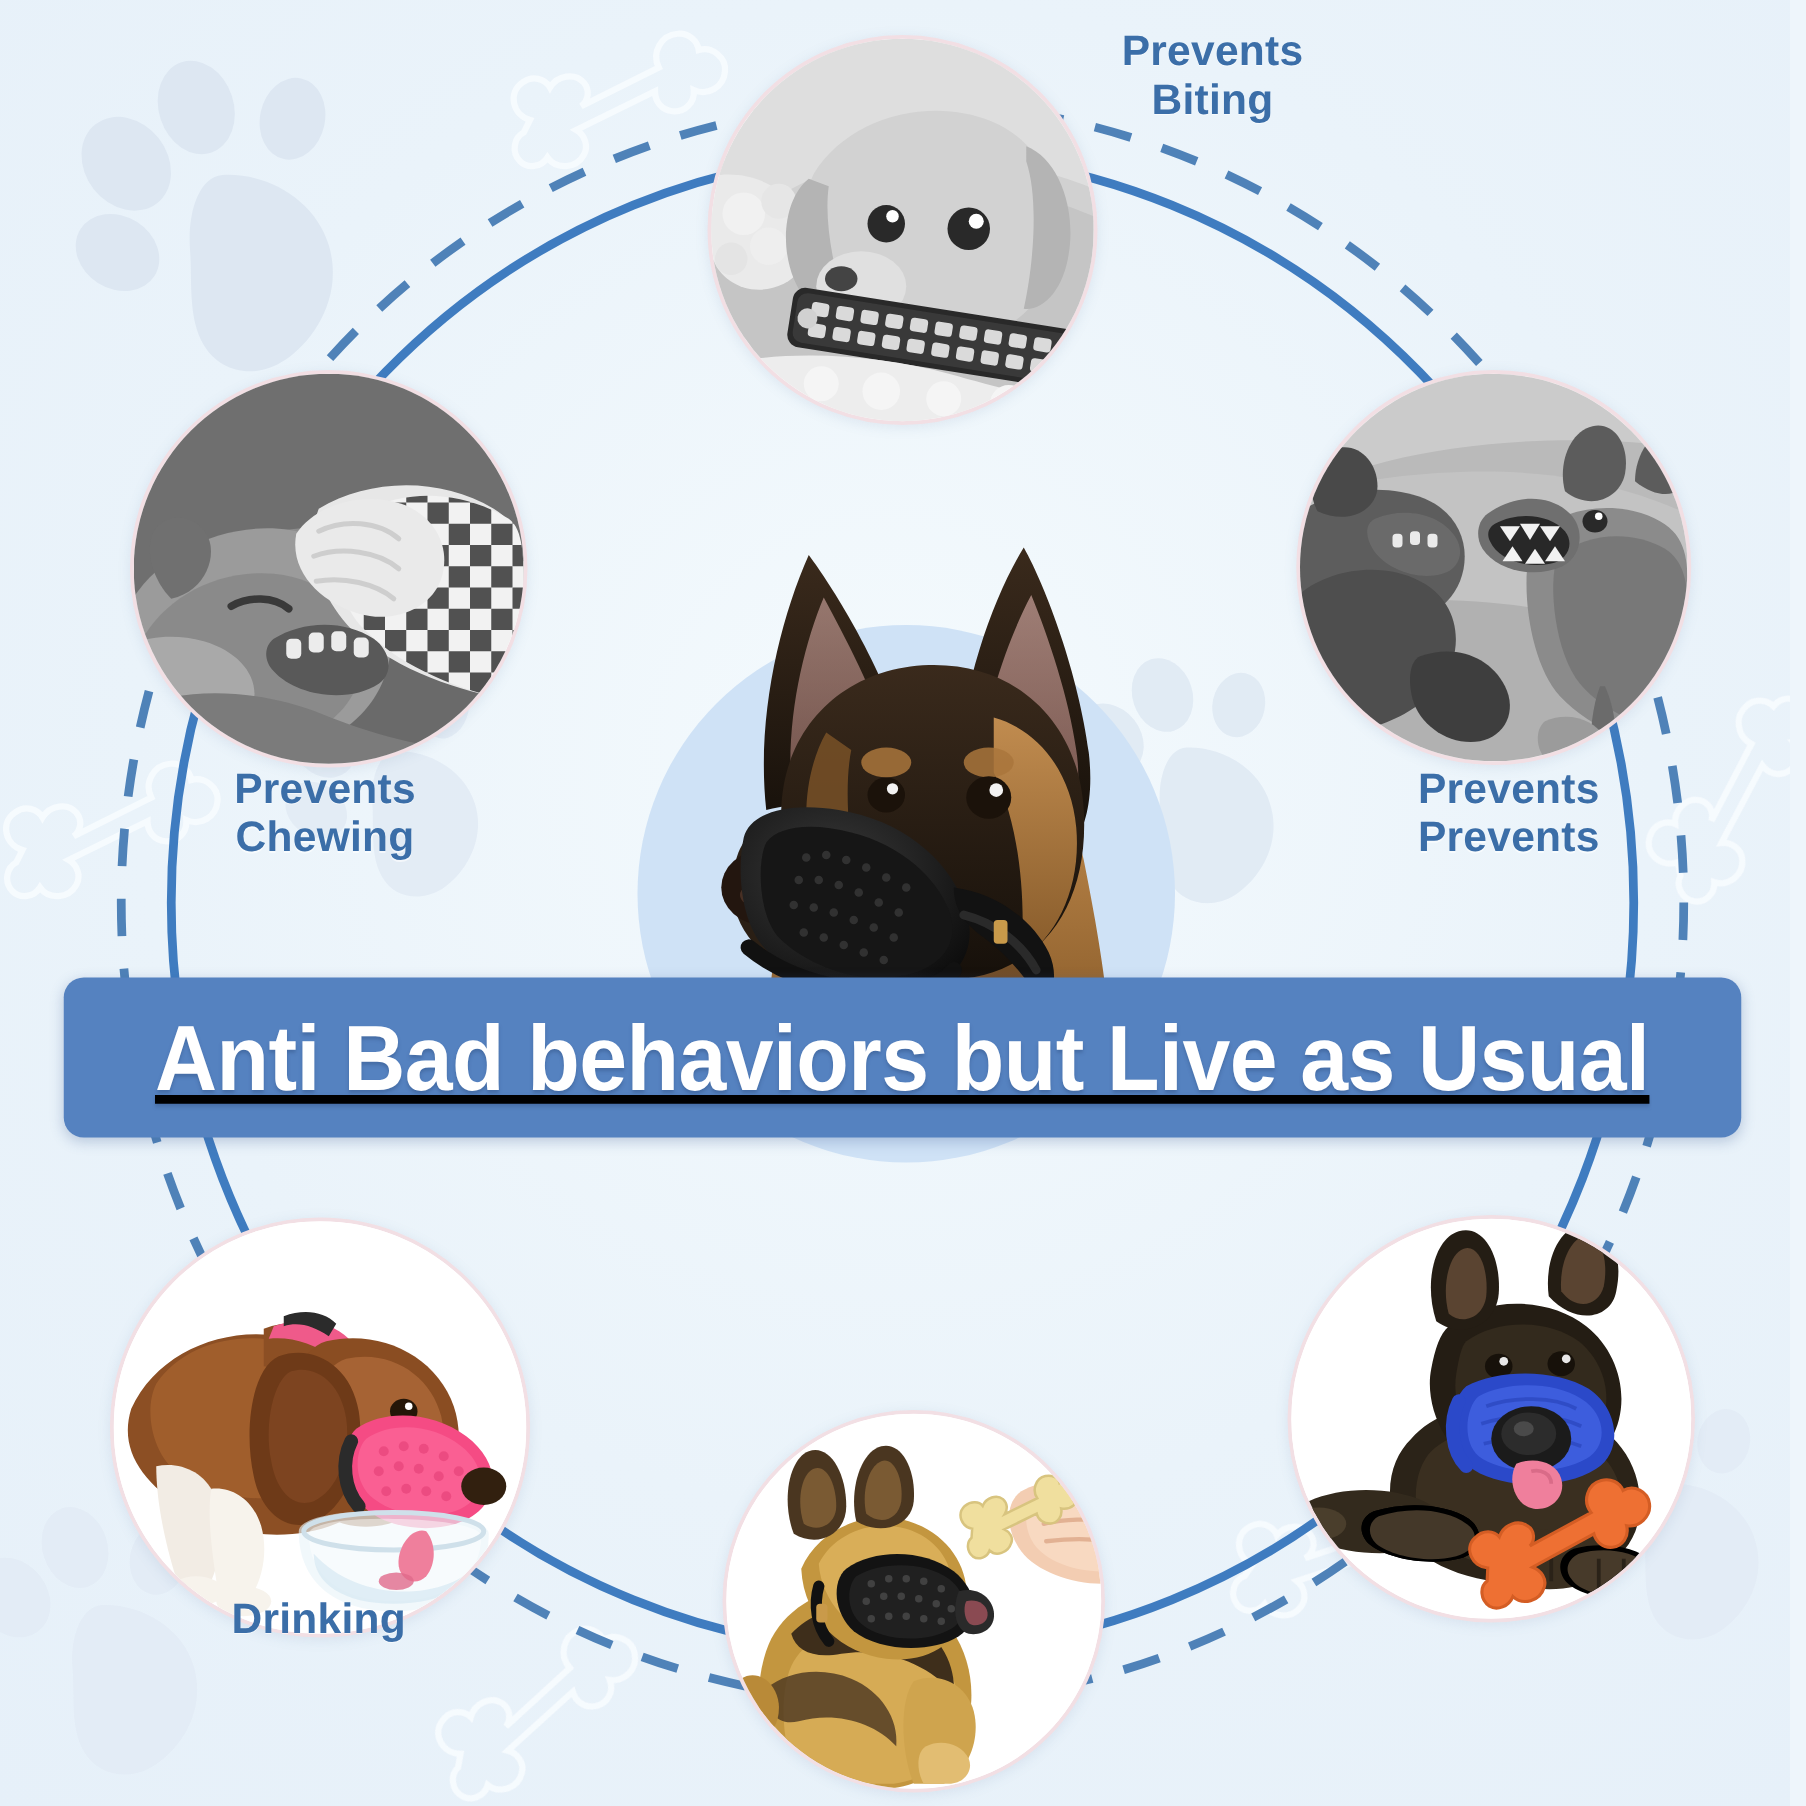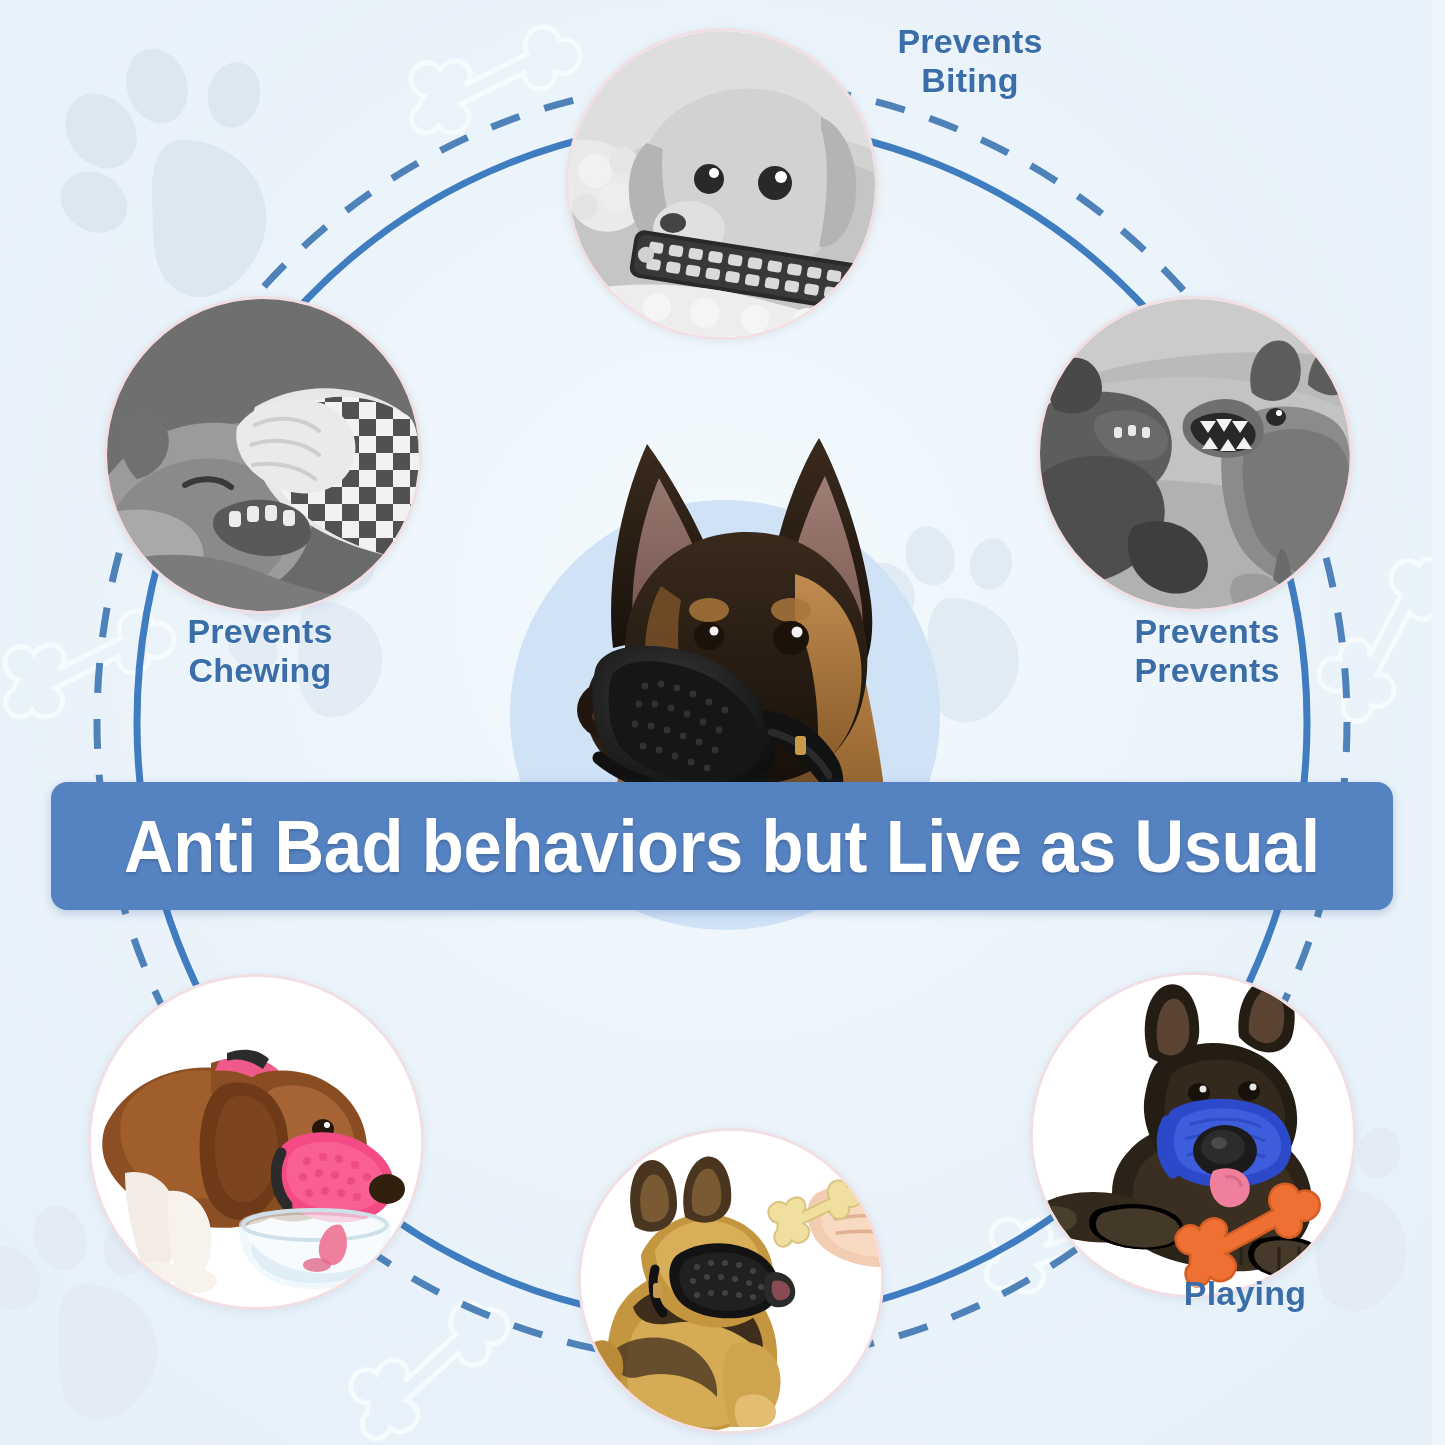--- a/index.html
+++ b/index.html
@@ -27,21 +27,21 @@
   .label{position:absolute;color:#3b6ea8;font-weight:600;
     text-align:center;line-height:1.14;letter-spacing:.2px;
     font-size:34px;text-shadow:0 1px 0 rgba(255,255,255,.6);}
   
   #center-disc{position:absolute;border-radius:50%;background:#cfe2f6;}
   #center-dog{position:absolute;}
   
   #banner{position:absolute;left:51px;top:782px;width:1342px;height:128px;
     background:#5582c0;border-radius:16px;
     box-shadow:0 3px 10px rgba(60,95,150,.28);
-    display:flex;align-items:center;justify-content:center;}
+    display:flex;align-items:center;justify-content:center;text-decoration:underline;}
   #banner-text{color:#ffffff;font-weight:700;font-size:74px;
     font-family:"Liberation Sans Narrow","Liberation Sans",sans-serif;
     transform:scaleX(.93);white-space:nowrap;letter-spacing:-.5px;
     text-shadow:0 2px 3px rgba(40,70,115,.35);}
 </style>
 </head>
 <body>
 
 <div id="stage">
 
@@ -544,20 +544,23 @@
                C294 284 268 304 224 304 C182 304 156 284 156 250 Z" fill="#ffffff" opacity=".45"></path>
       <ellipse cx="224" cy="248" rx="72" ry="15" fill="none" stroke="#cfe0ea" stroke-width="4"></ellipse>
       <path d="M160 266 C180 288 210 298 240 296 C268 294 288 282 294 268
                C290 290 264 306 224 306 C184 306 160 290 160 266 Z" fill="#d6e8f2" opacity=".7"></path>
 
       <path d="M250 248 C258 258 258 274 250 284 C242 292 230 288 228 276
                C226 262 238 244 250 248 Z" fill="#ef7f9c"></path>
       <ellipse cx="226" cy="288" rx="14" ry="7" fill="#e06a8b" opacity=".8"></ellipse>
     </svg>
   </div>
+  <div class="label" style="left:105px;top:1276px;width:300px;">
+    <span>Drinking</span>
+  </div>
 
   <div class="node" style="left:578px;top:1128px;width:300px;height:300px;">
     <svg class="photo" viewBox="0 0 300 300">
       <rect width="300" height="300" fill="#ffffff"></rect>
 
       <path d="M36 180 C54 146 98 130 138 142 C176 154 198 190 196 230
                C194 270 168 296 130 300 L48 300 C22 272 20 212 36 180 Z" fill="#c3963f"></path>
       <path d="M54 198 C70 172 108 160 142 172 C172 182 188 212 186 244
                C184 272 164 292 134 296 L62 296 C42 272 42 218 54 198 Z" fill="#d6ab55"></path>
 
@@ -717,17 +720,14 @@
 
       <g transform="rotate(-14 196 278)">
         <path d="M158 270 c-12 -4 -15 -20 -4 -26 c8 -5 16 -2 19 4 c6 -9 18 -10 24 -3
                  c5 5 3 13 -2 16 l54 -14 c-5 -11 3 -23 14 -23 c8 0 14 5 15 12
                  c10 -3 19 6 18 15 c-1 11 -13 17 -22 13 c0 9 -7 15 -15 14
                  c-8 -1 -12 -8 -12 -14 l-54 14 c6 4 9 12 5 18 c-6 10 -20 10 -26 1
                  c-5 7 -15 8 -20 3 c-6 -7 -4 -17 3 -20 z" fill="#ee7033" stroke="#d45d24" stroke-width="2.5"></path>
       </g>
     </svg>
   </div>
-  <div class="label" style="left:1110px;top:1274px;width:270px;">
-    <span>Playing</span>
-  </div>
 
 </div>
 
 </body></html>

